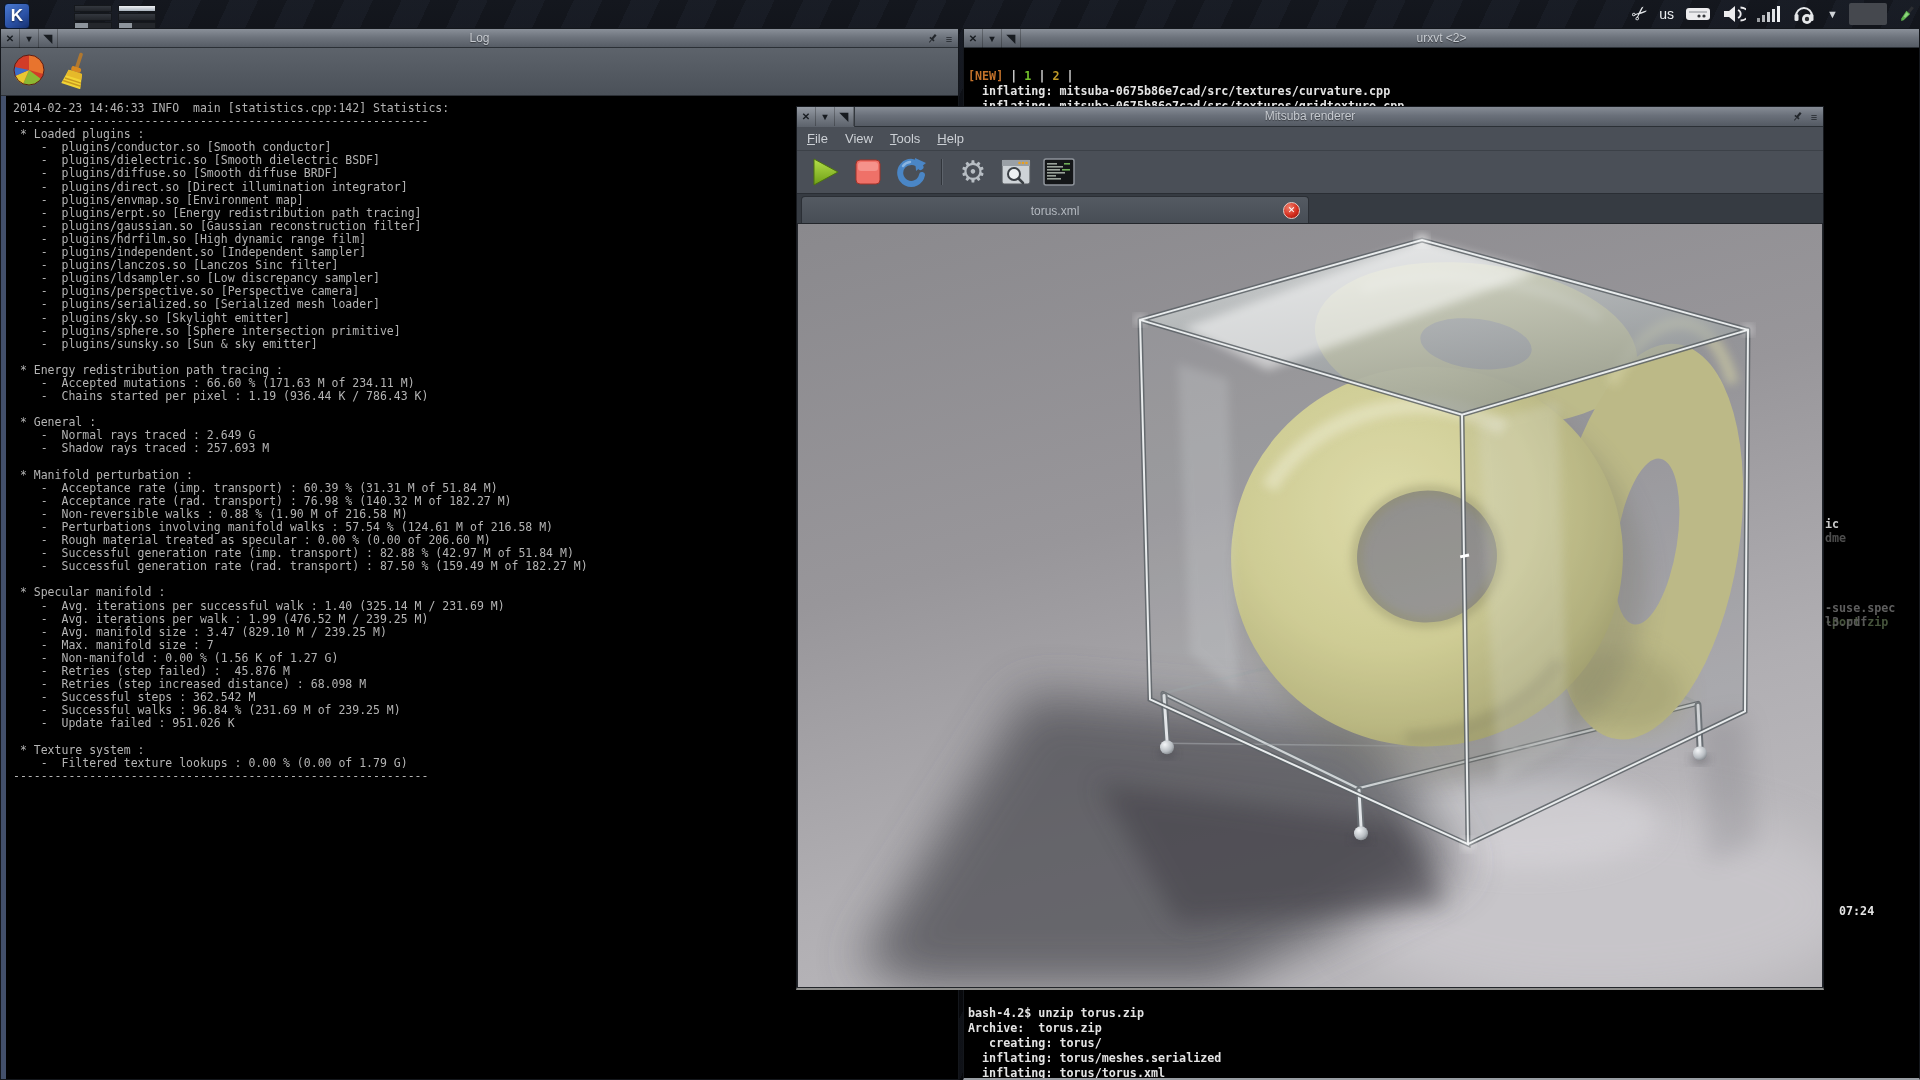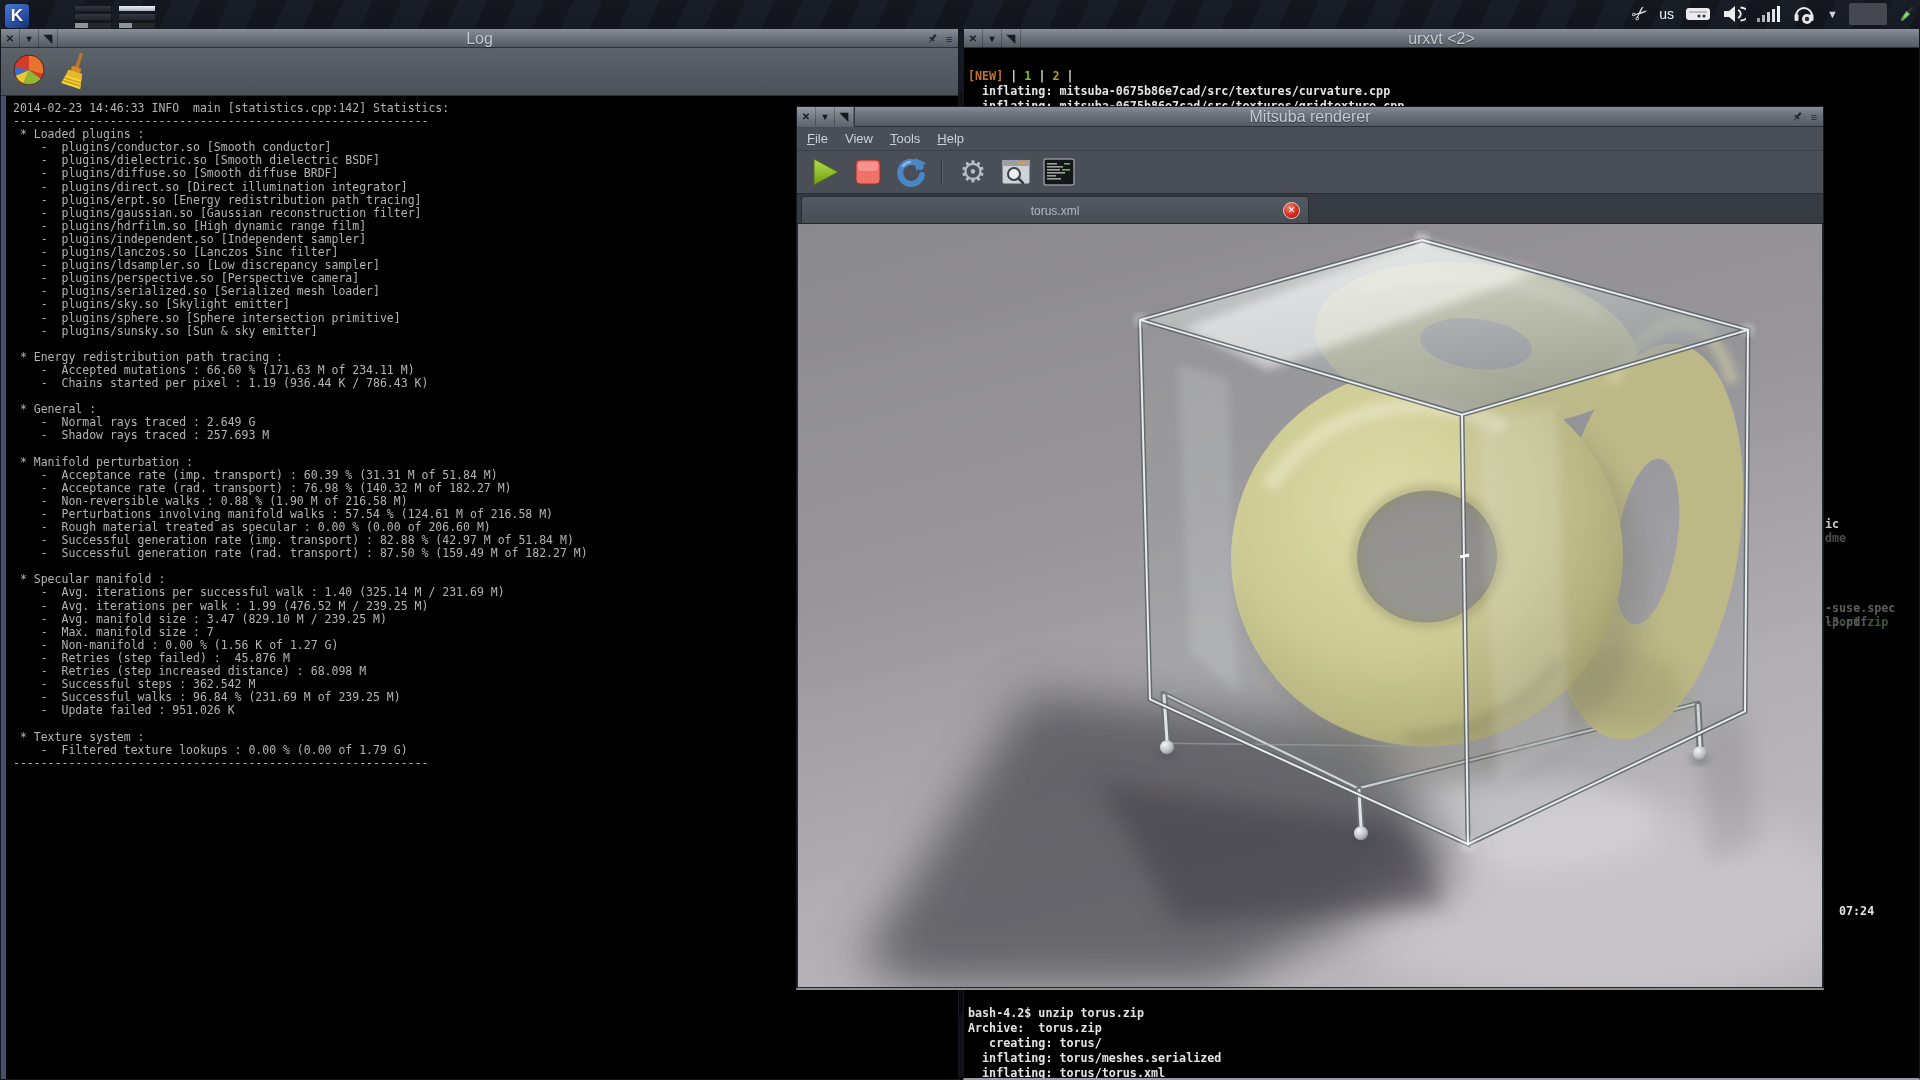--- a/index.html
+++ b/index.html
@@ -14,21 +14,21 @@
 
   
   .window { position:absolute; border:1px solid #14171c; background:#000; }
   .titlebar {
     position:relative; height:19px;
     background:linear-gradient(180deg,#8a9099 0%,#6e747d 45%,#565c65 100%);
     border-bottom:1px solid #2b3036;
     display:flex; align-items:center; justify-content:center;
   }
   .title {
-    color:#c7cbd1; font-size:16px; line-height:19px;
+    color:#c7cbd1; font-size:12px; line-height:19px;
     text-shadow:0 1px 1px rgba(0,0,0,.45); white-space:pre;
   }
   .tb-left { position:absolute; left:0; top:0; height:19px; display:flex; }
   .tb-right { position:absolute; right:2px; top:0; height:19px; display:flex; align-items:center; gap:3px; }
   .tb-btn {
     width:19px; height:19px; text-align:center; line-height:19px;
     color:#171b20; font-size:10px; font-weight:bold;
     border-right:1px solid rgba(0,0,0,.25); cursor:default;
   }
   .tb-btn.corner { font-size:11px; }
@@ -246,20 +246,21 @@
     </span>
   </div>
   <div id="log-content">
       <div class="log-line">2014-02-23 14:46:33 INFO  main [statistics.cpp:142] Statistics:</div>
       <div class="log-line">------------------------------------------------------------</div>
       <div class="log-line"> * Loaded plugins :</div>
       <div class="log-line">    -  plugins/conductor.so [Smooth conductor]</div>
       <div class="log-line">    -  plugins/dielectric.so [Smooth dielectric BSDF]</div>
       <div class="log-line">    -  plugins/diffuse.so [Smooth diffuse BRDF]</div>
       <div class="log-line">    -  plugins/direct.so [Direct illumination integrator]</div>
+      <div class="log-line">    -  plugins/envmap.so [Environment map]</div>
       <div class="log-line">    -  plugins/erpt.so [Energy redistribution path tracing]</div>
       <div class="log-line">    -  plugins/gaussian.so [Gaussian reconstruction filter]</div>
       <div class="log-line">    -  plugins/hdrfilm.so [High dynamic range film]</div>
       <div class="log-line">    -  plugins/independent.so [Independent sampler]</div>
       <div class="log-line">    -  plugins/lanczos.so [Lanczos Sinc filter]</div>
       <div class="log-line">    -  plugins/ldsampler.so [Low discrepancy sampler]</div>
       <div class="log-line">    -  plugins/perspective.so [Perspective camera]</div>
       <div class="log-line">    -  plugins/serialized.so [Serialized mesh loader]</div>
       <div class="log-line">    -  plugins/sky.so [Skylight emitter]</div>
       <div class="log-line">    -  plugins/sphere.so [Sphere intersection primitive]</div>

